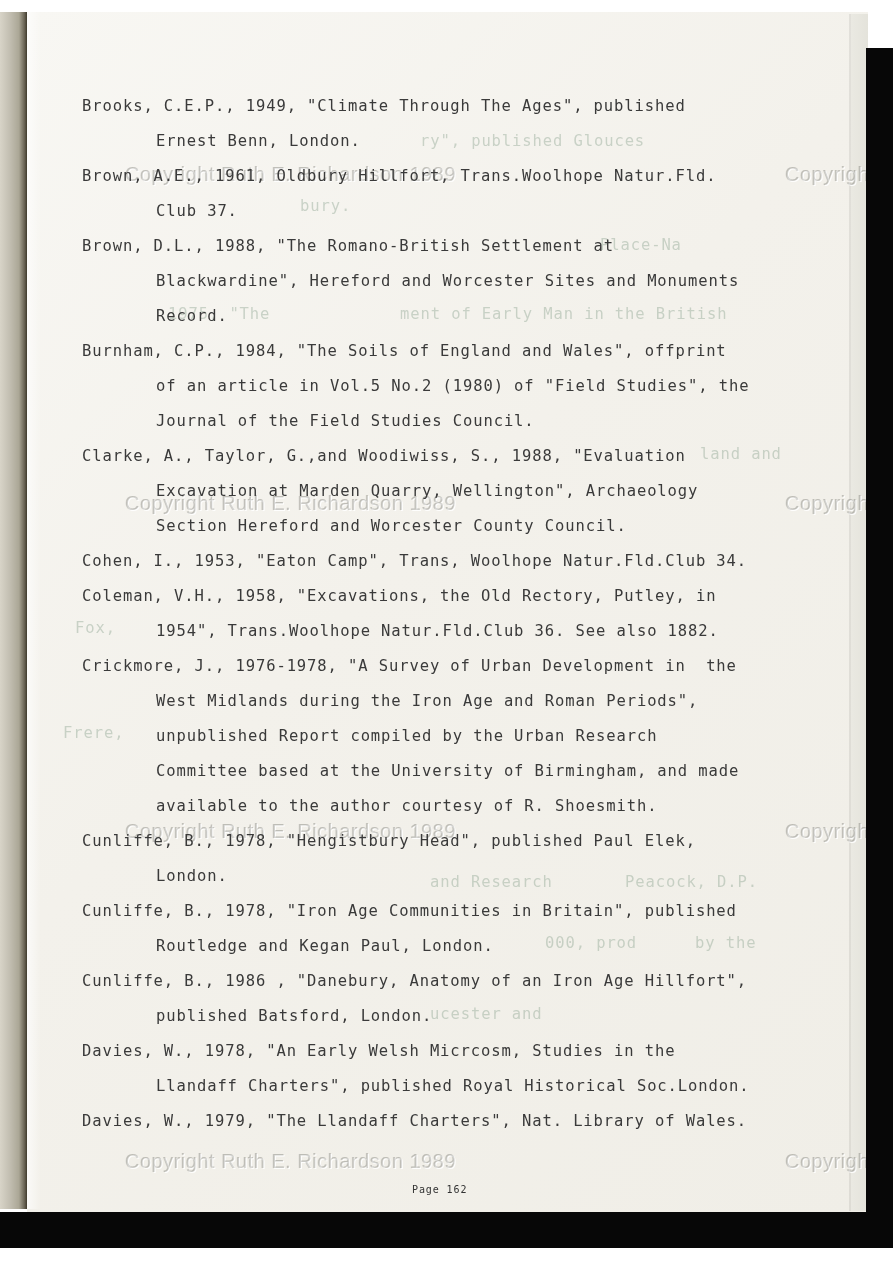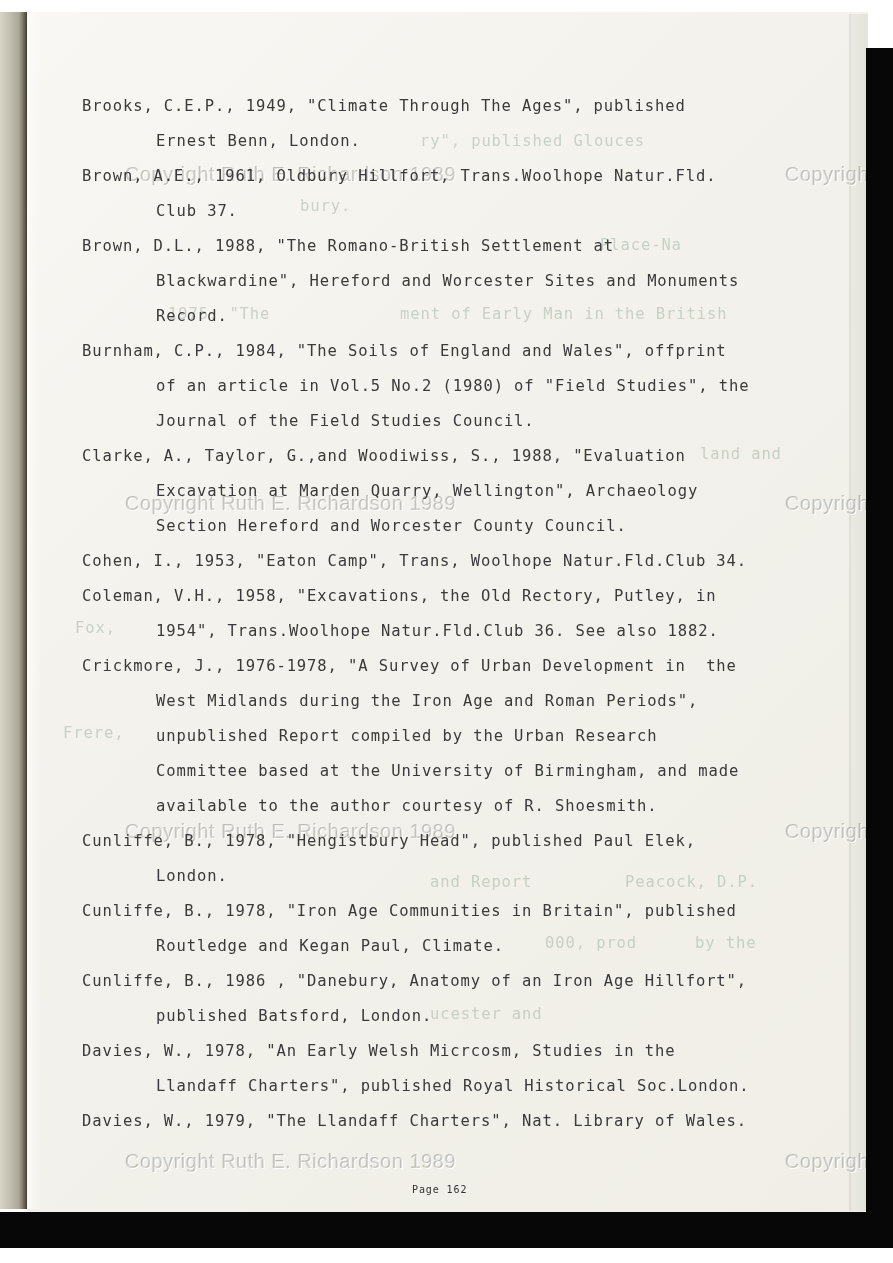--- a/index.html
+++ b/index.html
@@ -79,21 +79,21 @@
 
   <div id="bleed-layer">
       <div class="bleed" style="left: 420px; top: 132px;">ry", published Glouces</div>
       <div class="bleed" style="left: 300px; top: 197px; text-align: center;">bury.</div>
       <div class="bleed" style="left: 600px; top: 236px;">Place-Na</div>
       <div class="bleed" style="left: 168px; top: 305px;">1975, "The</div>
       <div class="bleed" style="left: 400px; top: 305px;">ment of Early Man in the British</div>
       <div class="bleed" style="left: 700px; top: 445px;">land and</div>
       <div class="bleed" style="left: 75px; top: 619px;">Fox,</div>
       <div class="bleed" style="left: 63px; top: 724px;">Frere,</div>
-      <div class="bleed" style="left: 430px; top: 873px;">and Report</div>
+      <div class="bleed" style="left: 430px; top: 873px;">and Research</div>
       <div class="bleed" style="left: 625px; top: 873px;">Peacock, D.P.</div>
       <div class="bleed" style="left: 545px; top: 934px;">000, prod</div>
       <div class="bleed" style="left: 695px; top: 934px;">by the</div>
       <div class="bleed" style="left: 430px; top: 1005px;">ucester and</div>
     </div>
   <div id="watermark-layer">
       <div class="wm" style="left: 125px; top: 163px;">Copyright Ruth E. Richardson 1989</div>
       <div class="wm partial" style="left: 785px; top: 163px;">Copyright Ruth E. Richardson 1989</div>
       <div class="wm" style="left: 125px; top: 492px;">Copyright Ruth E. Richardson 1989</div>
       <div class="wm partial" style="left: 785px; top: 492px;">Copyright Ruth E. Richardson 1989</div>
@@ -121,21 +121,21 @@
       <div class="bib-line">Coleman, V.H., 1958, "Excavations, the Old Rectory, Putley, in</div>
       <div class="bib-line indent">1954", Trans.Woolhope Natur.Fld.Club 36. See also 1882.</div>
       <div class="bib-line">Crickmore, J., 1976-1978, "A Survey of Urban Development in  the</div>
       <div class="bib-line indent">West Midlands during the Iron Age and Roman Periods",</div>
       <div class="bib-line indent">unpublished Report compiled by the Urban Research</div>
       <div class="bib-line indent">Committee based at the University of Birmingham, and made</div>
       <div class="bib-line indent">available to the author courtesy of R. Shoesmith.</div>
       <div class="bib-line">Cunliffe, B., 1978, "Hengistbury Head", published Paul Elek,</div>
       <div class="bib-line indent">London.</div>
       <div class="bib-line">Cunliffe, B., 1978, "Iron Age Communities in Britain", published</div>
-      <div class="bib-line indent">Routledge and Kegan Paul, Climate.</div>
+      <div class="bib-line indent">Routledge and Kegan Paul, London.</div>
       <div class="bib-line">Cunliffe, B., 1986 , "Danebury, Anatomy of an Iron Age Hillfort",</div>
       <div class="bib-line indent">published Batsford, London.</div>
       <div class="bib-line">Davies, W., 1978, "An Early Welsh Micrcosm, Studies in the</div>
       <div class="bib-line indent">Llandaff Charters", published Royal Historical Soc.London.</div>
       <div class="bib-line">Davies, W., 1979, "The Llandaff Charters", Nat. Library of Wales.</div>
     </div>
 
   <div class="footer">Page 162</div>
 
   <div class="border-right"></div>

